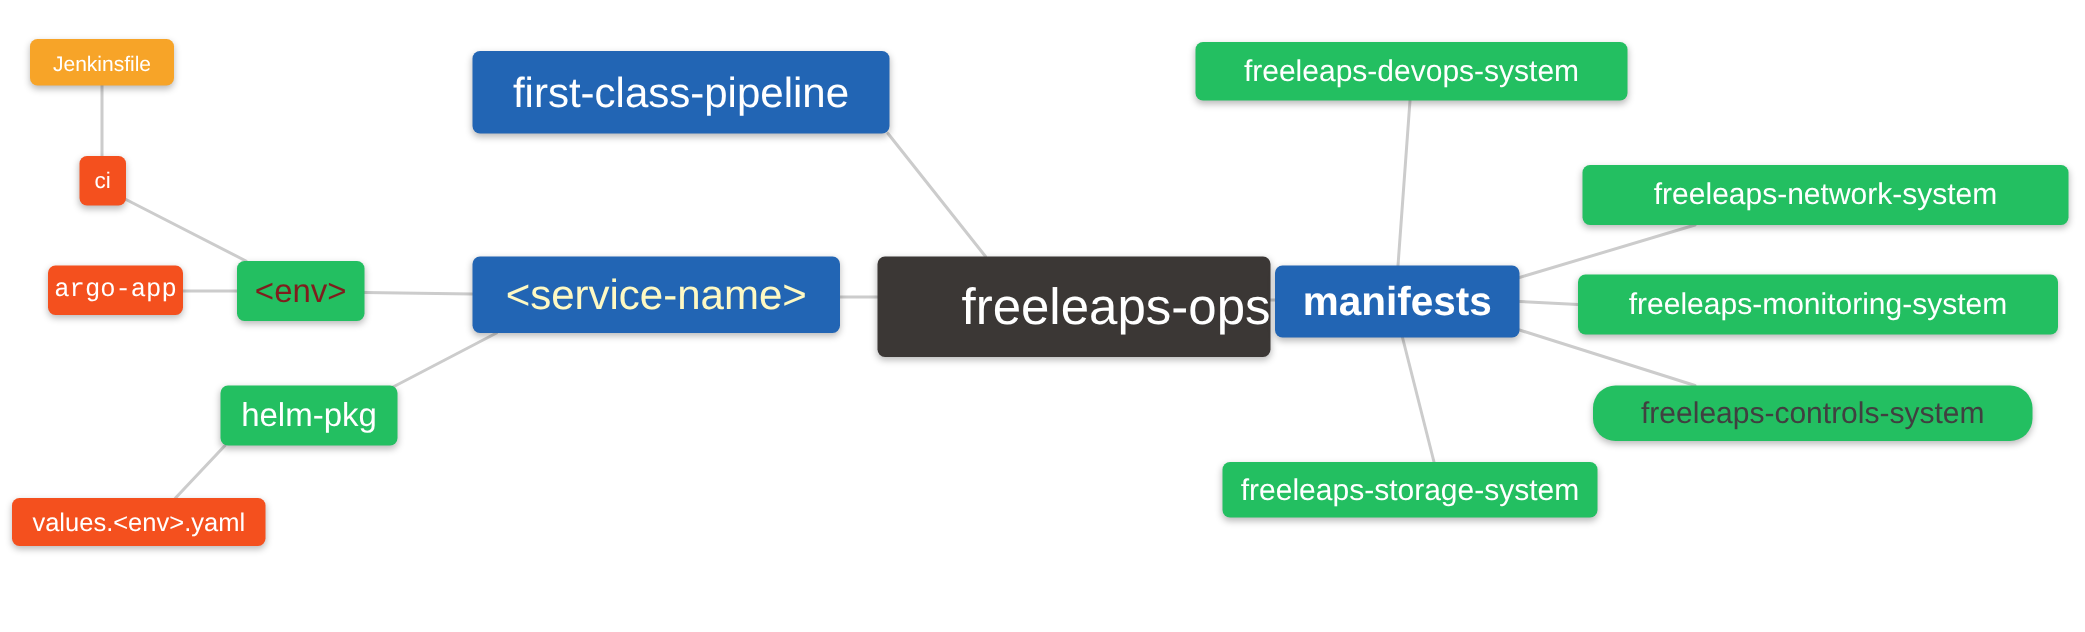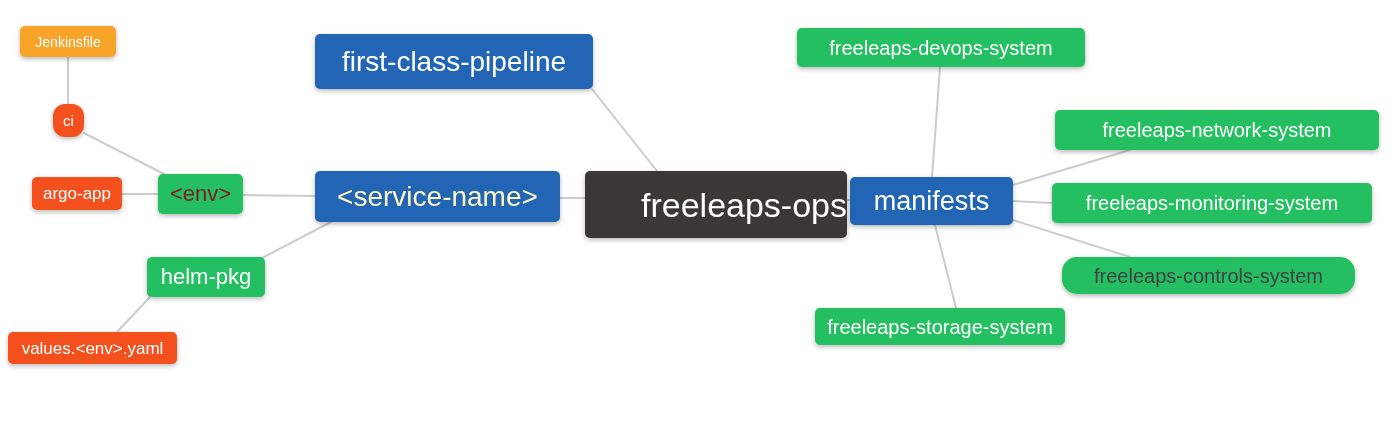--- a/index.html
+++ b/index.html
@@ -59,45 +59,45 @@
       <line x1="932" y1="177" x2="940" y2="67" stroke="#cccccc"></line>
       <line x1="1013" y1="185" x2="1130" y2="150" stroke="#cccccc"></line>
       <line x1="1013" y1="201" x2="1052" y2="203" stroke="#cccccc"></line>
       <line x1="1013" y1="220" x2="1130" y2="257" stroke="#cccccc"></line>
       <line x1="935" y1="225" x2="956" y2="308" stroke="#cccccc"></line>
     </svg>
   <div id="nodes">
       <div class="node" style="left: 20px; top: 26px; width: 96px; height: 31px; background: rgb(247, 164, 40); font-size: 14px; color: rgb(255, 255, 255);">
         <span>Jenkinsfile</span>
       </div>
-      <div class="node" style="left: 53px; top: 104px; width: 31px; height: 33px; background: rgb(244, 80, 30); font-size: 15px; color: rgb(255, 255, 255); border-radius: 12px;">
+      <div class="node" style="left: 53px; top: 104px; width: 31px; height: 33px; background: rgb(244, 80, 30); font-size: 15px; color: rgb(255, 255, 255);">
         <span>ci</span>
       </div>
-      <div class="node" style="left: 32px; top: 177px; width: 90px; height: 33px; background: rgb(244, 80, 30); font-size: 17px; color: rgb(255, 255, 255);">
+      <div class="node" style="left: 32px; top: 177px; width: 90px; height: 33px; background: rgb(244, 80, 30); font-size: 17px; color: rgb(255, 255, 255); font-family: Liberation Mono, monospace;">
         <span>argo-app</span>
       </div>
       <div class="node" style="left: 158px; top: 174px; width: 85px; height: 40px; background: rgb(35, 191, 97); font-size: 22px; color: #7f1d1d;">
         <span>&lt;env&gt;</span>
       </div>
       <div class="node" style="left: 147px; top: 257px; width: 118px; height: 40px; background: rgb(35, 191, 97); font-size: 22px; color: rgb(255, 255, 255);">
         <span>helm-pkg</span>
       </div>
       <div class="node" style="left: 8px; top: 332px; width: 169px; height: 32px; background: rgb(244, 80, 30); font-size: 17px; color: rgb(255, 255, 255);">
         <span>values.&lt;env&gt;.yaml</span>
       </div>
       <div class="node" style="left: 315px; top: 34px; width: 278px; height: 55px; background: rgb(34, 101, 180); font-size: 28px; color: rgb(255, 255, 255);">
         <span>first-class-pipeline</span>
       </div>
       <div class="node" style="left: 315px; top: 171px; width: 245px; height: 51px; background: rgb(34, 101, 180); font-size: 28px; color: #fef9c3;">
         <span>&lt;service-name&gt;</span>
       </div>
       <div class="node" style="left: 585px; top: 171px; width: 262px; height: 67px; background: rgb(59, 55, 53); font-size: 34px; color: rgb(255, 255, 255); justify-content: flex-end;">
         <span>freeleaps-ops</span>
       </div>
-      <div class="node" style="left: 850px; top: 177px; width: 163px; height: 48px; background: rgb(34, 101, 180); font-size: 27px; color: rgb(255, 255, 255);">
+      <div class="node" style="left: 850px; top: 177px; width: 163px; height: 48px; background: rgb(34, 101, 180); font-size: 27px; color: rgb(255, 255, 255); font-weight: bold;">
         <span>manifests</span>
       </div>
       <div class="node" style="left: 797px; top: 28px; width: 288px; height: 39px; background: rgb(35, 191, 97); font-size: 20px; color: rgb(255, 255, 255);">
         <span>freeleaps-devops-system</span>
       </div>
       <div class="node" style="left: 1055px; top: 110px; width: 324px; height: 40px; background: rgb(35, 191, 97); font-size: 20px; color: rgb(255, 255, 255);">
         <span>freeleaps-network-system</span>
       </div>
       <div class="node" style="left: 1052px; top: 183px; width: 320px; height: 40px; background: rgb(35, 191, 97); font-size: 20px; color: rgb(255, 255, 255);">
         <span>freeleaps-monitoring-system</span>

